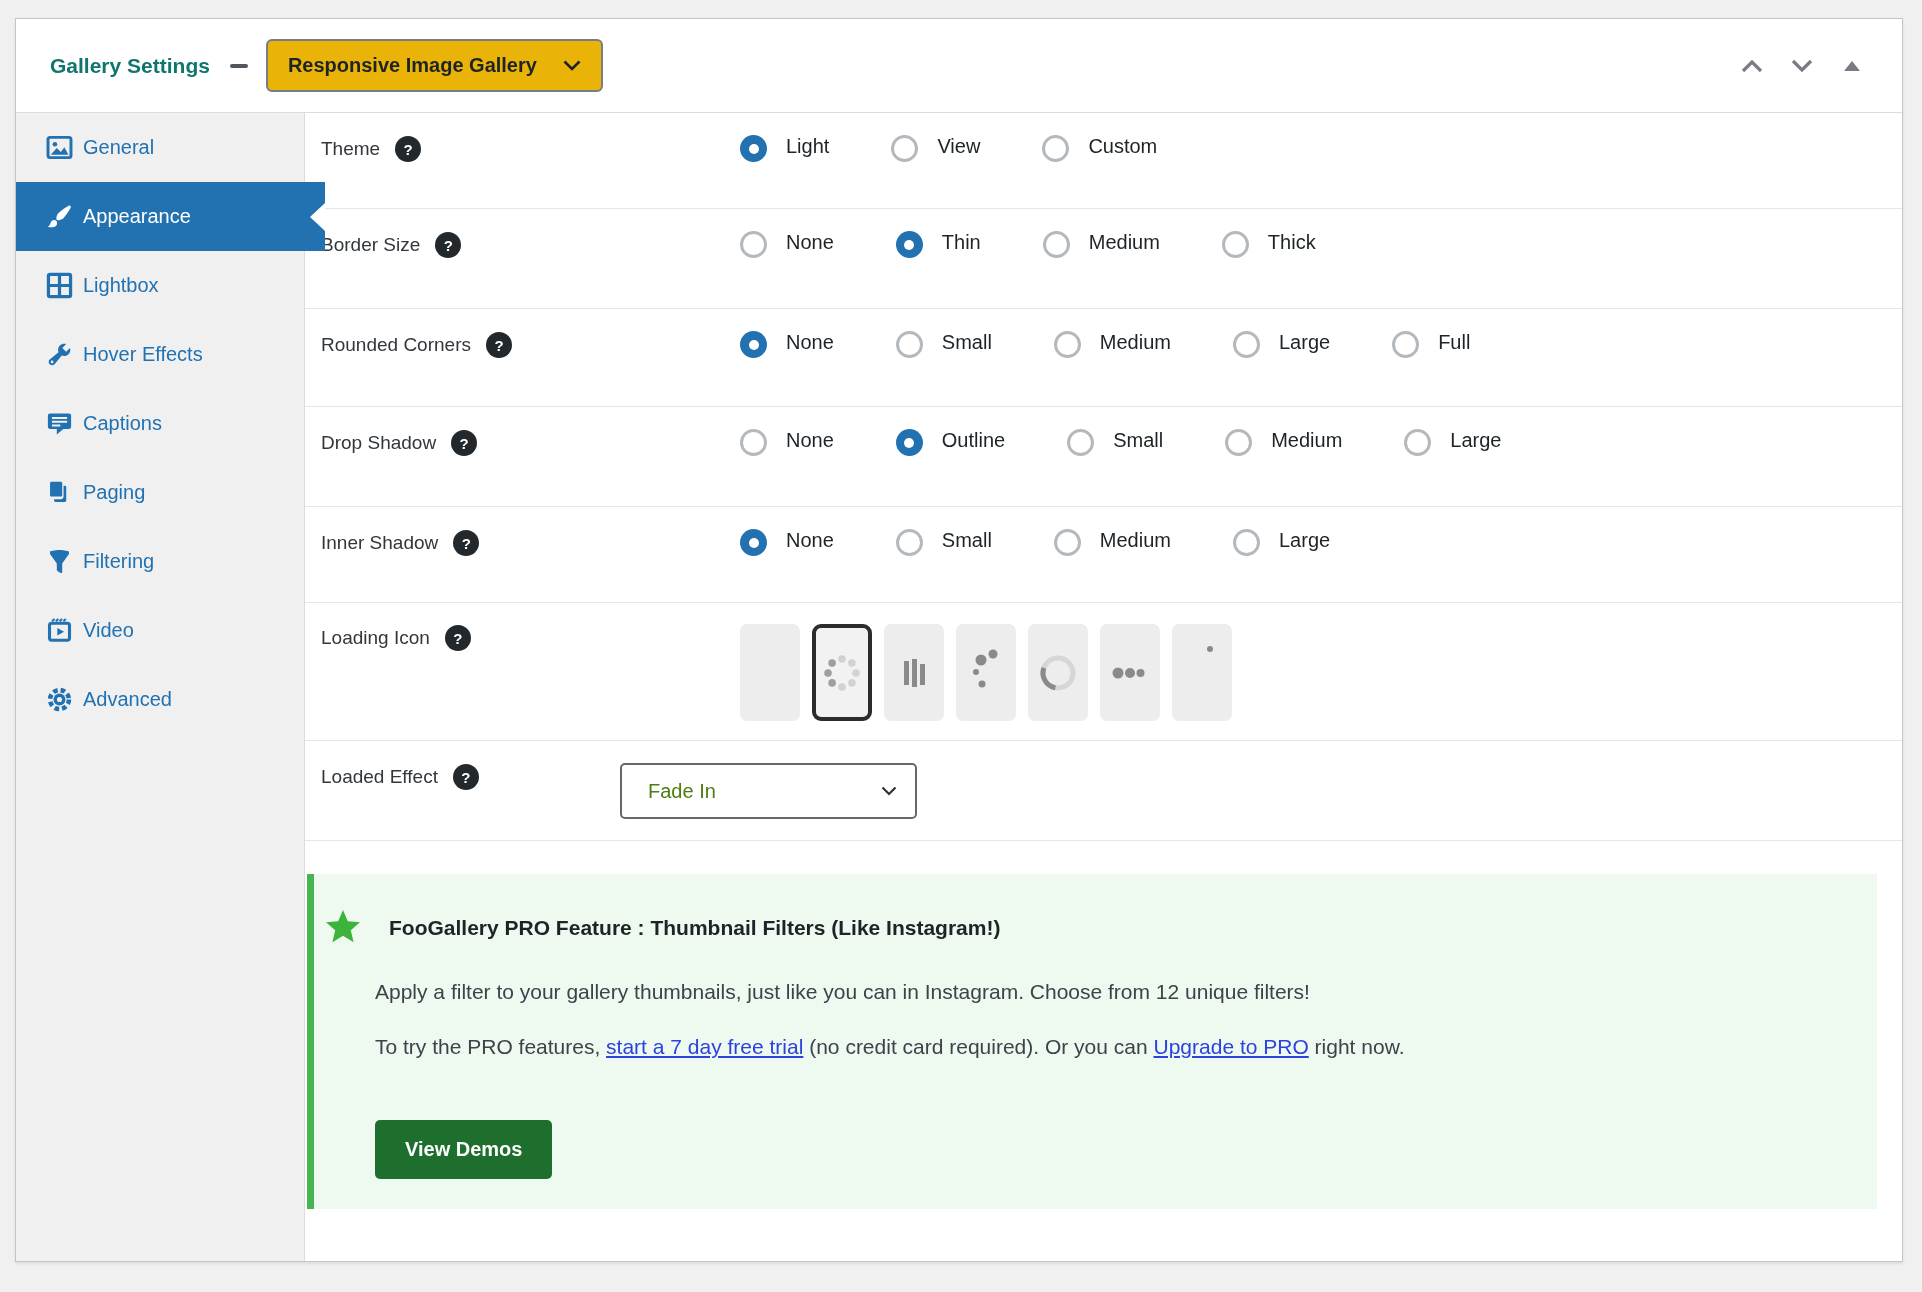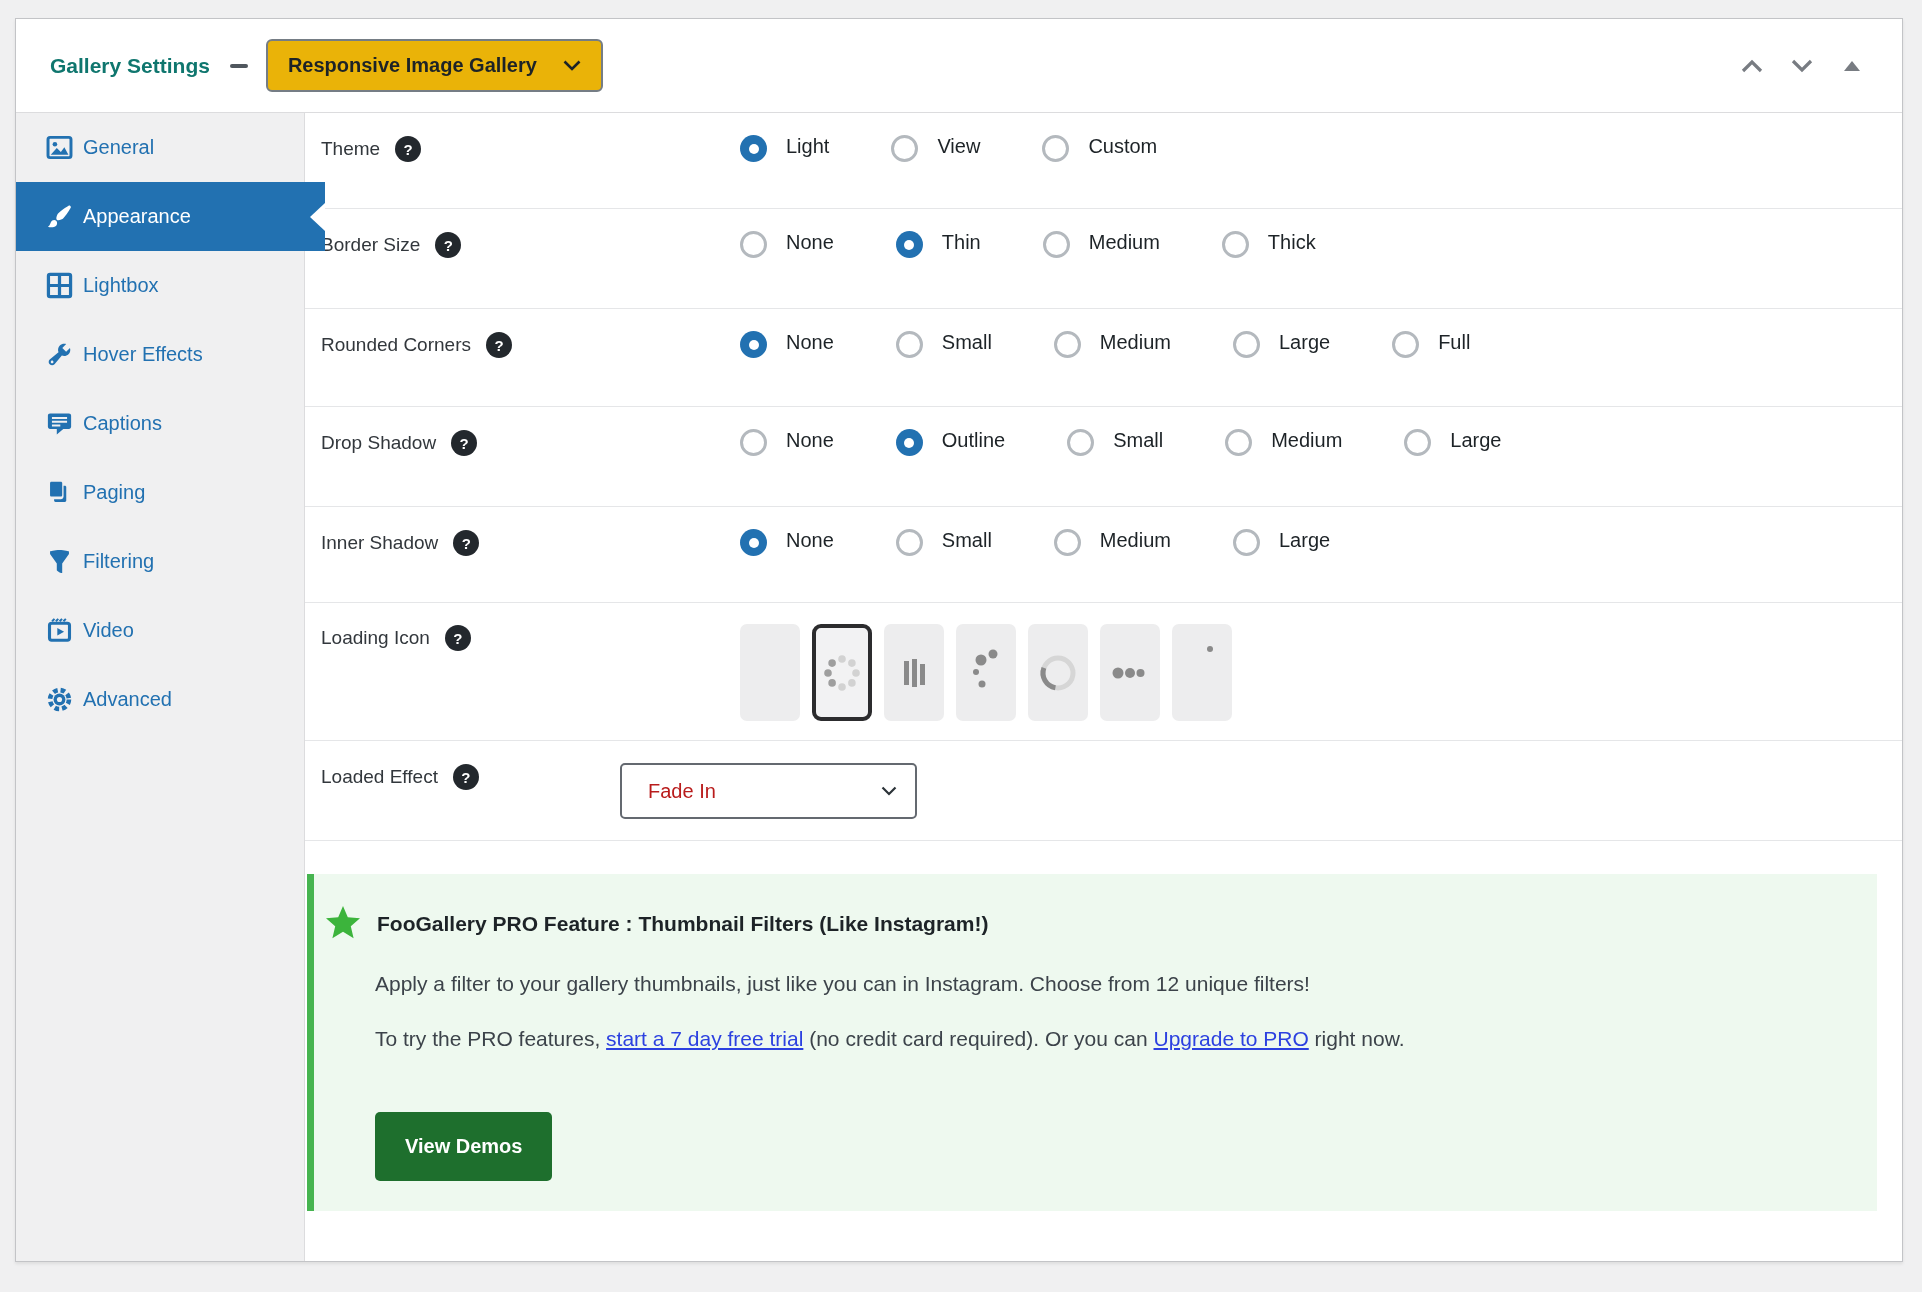--- a/index.html
+++ b/index.html
@@ -48,30 +48,30 @@
         width:10px;height:10px;border-radius:50%;background:#fff}
   .olbl{font-size:20px;color:#1d2327}
   
   .row-loading{padding-top:21px}
   .tiles{display:flex;gap:12px}
   .tile{width:60px;height:97px;background:#ededee;border-radius:7px;display:flex;align-items:center;justify-content:center;cursor:pointer}
   .tile.selected{border:4px solid #2c2c2e;border-radius:9px;background:#f2f2f3}
   
   .select-box{width:297px;height:56px;border:2px solid #646970;border-radius:5px;background:#fff;
         display:flex;align-items:center;justify-content:space-between;padding:0 18px 0 26px;cursor:pointer}
-  .select-box .val{font-size:20px;color:#b91c1c}
+  .select-box .val{font-size:20px;color:#4d7c0f}
   
   .pro-box{margin:33px 25px 0 2px;background:var(--pro_bg);border-left:7px solid var(--pro_green);
         padding:30px 80px 30px 9px}
   .pro-head{display:flex;align-items:center;gap:14px;margin-bottom:24px}
-  .pro-head h3{margin:0;font-size:21px;color:#1d2327}
+  .pro-head h3{margin:12px;font-size:21px;color:#1d2327}
   .pro-p{margin:0 0 24px 52px;font-size:21px;color:#3c434a;line-height:1.48}
   .pro-p a{color:var(--link_blue);text-decoration:underline;cursor:pointer}
   .demo-btn{margin:34px 0 0 52px;background:var(--button_green);color:#fff;border:none;border-radius:5px;
-        height:69px;padding:0 30px;font-size:20px;font-weight:bold;font-family:inherit;cursor:pointer}
+        height:59px;padding:0 30px;font-size:20px;font-weight:bold;font-family:inherit;cursor:pointer}
 </style>
 </head>
 <body>
 
 <div class="panel">
 
   <div class="panel-header">
     <span class="mb-title">Gallery Settings</span>
     <button class="dash-btn">
       <span class="dash-bar"></span>

